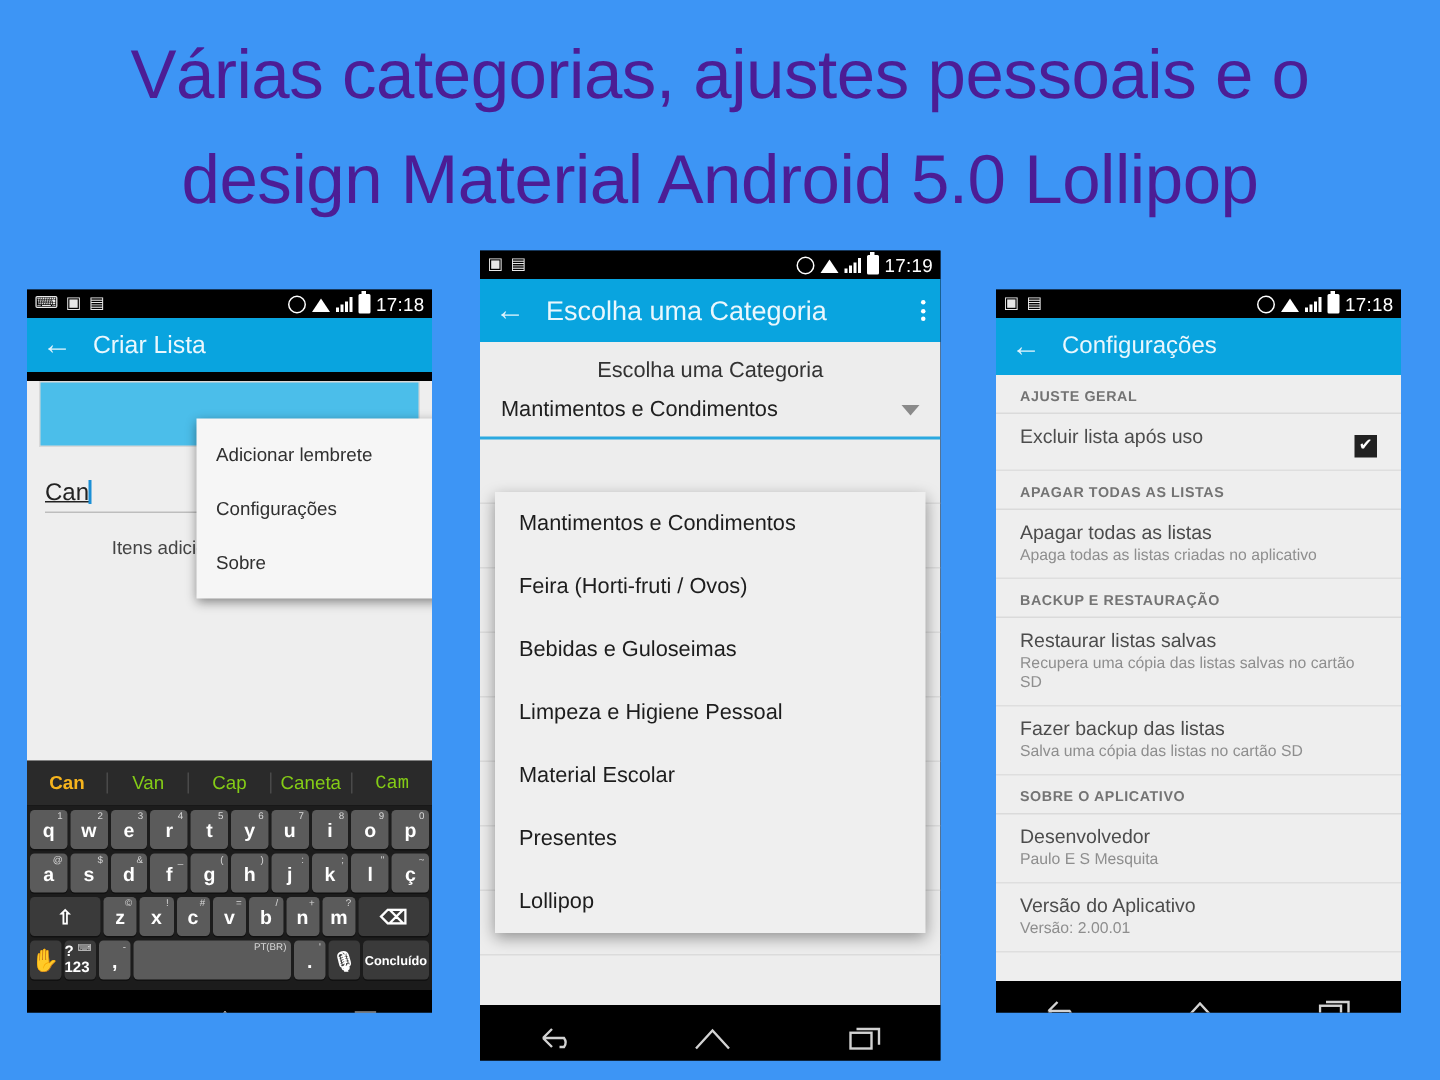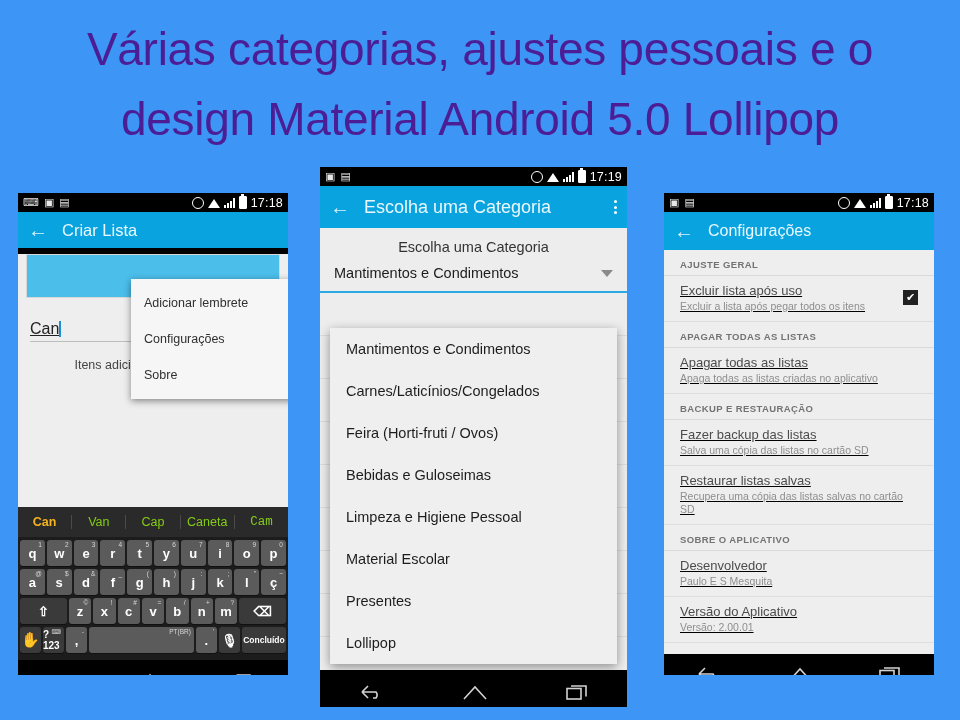--- a/index.html
+++ b/index.html
@@ -129,21 +129,21 @@
   
   #phone3{left:664px;top:193px;width:270px;height:482px;}
   #phone3 .appbar{height:38px;}
   #phone3 .appbar .atitle{font-size:16px;}
   #p3-body{background:#eeeeee;height:404px;overflow:hidden;}
   .s-head{
     font-size:9.5px;font-weight:bold;color:#737373;letter-spacing:.4px;
     padding:9px 24px 5px 16px;border-bottom:1px solid #dadada;margin:0 0 0 0;
   }
   .s-row{padding:7px 16px 8px 16px;border-bottom:1px solid #dedede;display:flex;align-items:flex-start;}
-  .s-row .txt{flex:1;text-decoration:underline;}
+  .s-row .txt{flex:1;}
   .s-t{font-size:13px;color:#4c4c4c;line-height:16px;}
   .s-s{font-size:10.5px;color:#8e8e8e;line-height:13px;margin-top:1px;}
   .s-cb{
     width:15px;height:15px;background:#212121;margin-top:7px;margin-left:8px;
     display:flex;align-items:center;justify-content:center;color:#fff;font-size:11px;line-height:1;
   }
 </style>
 </head>
 <body>
 
@@ -402,21 +402,20 @@
     <div class="p2-bg-row"></div>
     <div class="p2-bg-row"></div>
     <div class="p2-bg-row"></div>
     <div class="p2-bg-row"></div>
     <div class="p2-bg-row"></div>
     <div class="p2-bg-row"></div>
     <div class="p2-bg-row"></div>
 
     <div class="p2-dialog" id="p2-dialog">
         <div>Mantimentos e Condimentos</div>
-        <div>Carnes/Laticínios/Congelados</div>
         <div>Feira (Horti-fruti / Ovos)</div>
         <div>Bebidas e Guloseimas</div>
         <div>Limpeza e Higiene Pessoal</div>
         <div>Material Escolar</div>
         <div>Presentes</div>
         <div>Lollipop</div>
       </div>
   </div>
 
   <div class="navbar">
@@ -456,42 +455,41 @@
   <div class="appbar">
     <span class="back">←</span>
     <span class="atitle">Configurações</span>
   </div>
 
   <div id="p3-body">
       <div class="s-head">AJUSTE GERAL</div>
       <div class="s-row">
         <div class="txt">
           <div class="s-t">Excluir lista após uso</div>
-          <div class="s-s">Excluir a lista após pegar todos os itens</div>
         </div>
         <div class="s-cb">✔</div>
       </div>
       <div class="s-head">APAGAR TODAS AS LISTAS</div>
       <div class="s-row">
         <div class="txt">
           <div class="s-t">Apagar todas as listas</div>
           <div class="s-s">Apaga todas as listas criadas no aplicativo</div>
         </div>
       </div>
       <div class="s-head">BACKUP E RESTAURAÇÃO</div>
       <div class="s-row">
         <div class="txt">
+          <div class="s-t">Restaurar listas salvas</div>
+          <div class="s-s">Recupera uma cópia das listas salvas no cartão SD</div>
+        </div>
+      </div>
+      <div class="s-row">
+        <div class="txt">
           <div class="s-t">Fazer backup das listas</div>
           <div class="s-s">Salva uma cópia das listas no cartão SD</div>
-        </div>
-      </div>
-      <div class="s-row">
-        <div class="txt">
-          <div class="s-t">Restaurar listas salvas</div>
-          <div class="s-s">Recupera uma cópia das listas salvas no cartão SD</div>
         </div>
       </div>
       <div class="s-head">SOBRE O APLICATIVO</div>
       <div class="s-row">
         <div class="txt">
           <div class="s-t">Desenvolvedor</div>
           <div class="s-s">Paulo E S Mesquita</div>
         </div>
       </div>
       <div class="s-row">

